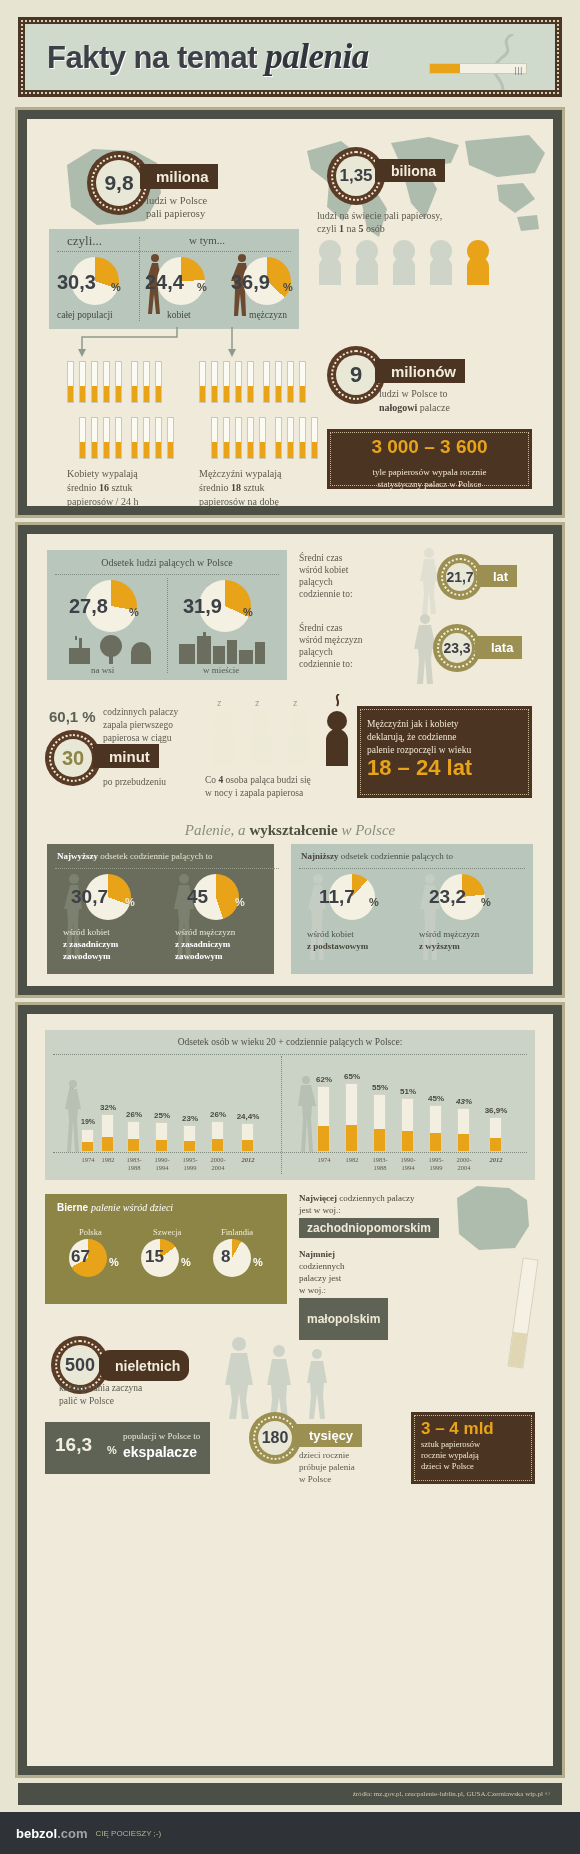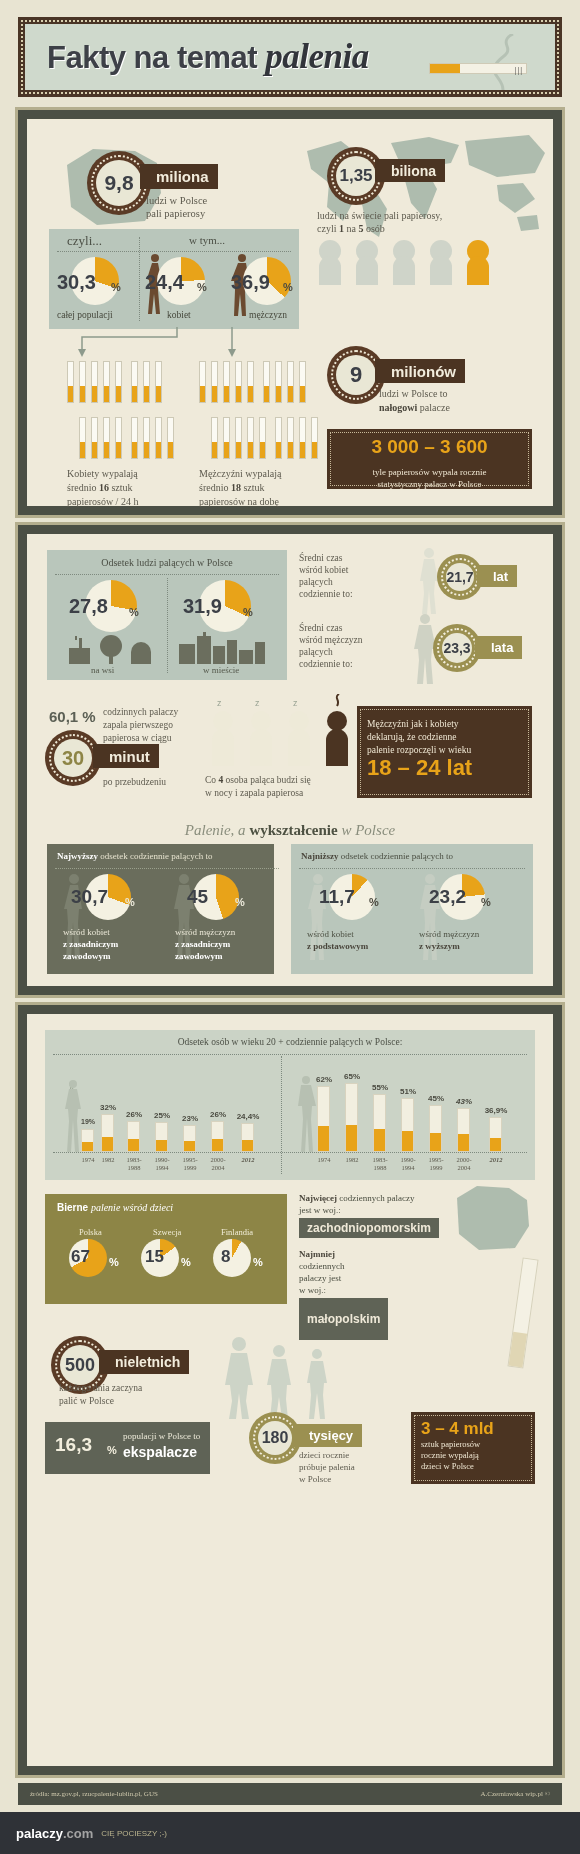--- a/index.html
+++ b/index.html
@@ -107,21 +107,21 @@
   .bar i{ position:absolute; left:0; bottom:0; width:100%; background:#e8a319; }
   .bar-lbl{ position:absolute; font-size:8px; font-weight:bold; color:#4a4a40; font-family:"Liberation Sans", sans-serif; text-align:center; }
   .yr{ position:absolute; font-size:6.5px; color:#5d5a4e; text-align:center; line-height:8px;}
 
   .olivebox{ position:absolute; background:#8d8546; }
   .greybox{ position:absolute; background:#5f6356; color:#efe9d8; }
 
   .footer{
     position:absolute; left:18px; top:1783px; width:544px; height:22px;
     background:#4b4f45; color:#cfc9ad; font-size:7px;
-    display:flex; align-items:center; justify-content:space-between; padding:0 12px;
+    display:flex; align-items:center; justify-content:flex-end; padding:0 12px;
   }
   .bebzol{
     position:absolute; left:0; top:1812px; width:580px; height:42px; background:#2f3237;
     display:flex; align-items:center; padding-left:16px; color:#fff; font-size:13px;
     font-family:"Liberation Sans", sans-serif; font-weight:bold;
   }
   .bebzol span.small{ font-size:8px; color:#b9b38e; font-weight:normal; margin-left:8px;}
 </style>
 </head>
 <body>
@@ -734,21 +734,21 @@
           <path d="M62 16 a6 6 0 1 1 0 12 a6 6 0 0 1 0-12 M55 30 h14 l5 26 h-4 l-1 14 l2 20 h-6 l-3-22 l-3 22 h-6 l2-20 l-1-14 h-4 Z"></path>
           <path d="M100 20 a5 5 0 1 1 0 10 a5 5 0 0 1 0-10 M94 32 h12 l4 22 h-3 l-1 12 l2 24 h-5 l-3-26 l-3 26 h-5 l2-24 l-1-12 h-3 Z"></path>
         </g>
       </svg>
 
       <div class="medal" style="left:24px;top:322px;width:58px;height:58px;">
         <div class="ring"></div>
           <div class="dots"></div>
         <div class="core" style="font-size:18px">500</div>
       </div>
-      <div class="tag" style="left:72px;top:336px;height:24px;font-size:14px;">
+      <div class="tag" style="left:72px;top:336px;height:31px;font-size:14px;border-radius:11px;">
         <span>nieletnich</span>
       </div>
       <div class="t" style="left:32px;top:368px;width:160px;font-size:9.5px;line-height:13px;">
         <div>każdego dnia zaczyna</div>
         <div>palić w Polsce</div>
       </div>
 
       <div class="greybox" style="left:18px;top:408px;width:165px;height:52px;">
         <div class="big-num" style="position:absolute;left:10px;top:12px;font-size:19px;color:#f2eedd;">16,3</div>
         <div class="pct" style="position:absolute;left:62px;top:22px;color:#f2eedd;">%</div>
@@ -779,18 +779,18 @@
 
     </div>
   </div>
 
   <div class="footer">
     <span>źródła: mz.gov.pl, rzucpalenie-lublin.pl, GUS</span>
     <span>A.Czerniawska wip.pl ©</span>
   </div>
 
   <div class="bebzol">
-    <span>palaczy</span>
+    <span>bebzol</span>
       <span style="color:#a3a3a3">.com</span>
     <span class="small">CIĘ POCIESZY ;-)</span>
   </div>
 
 </div>
 
 </body></html>

